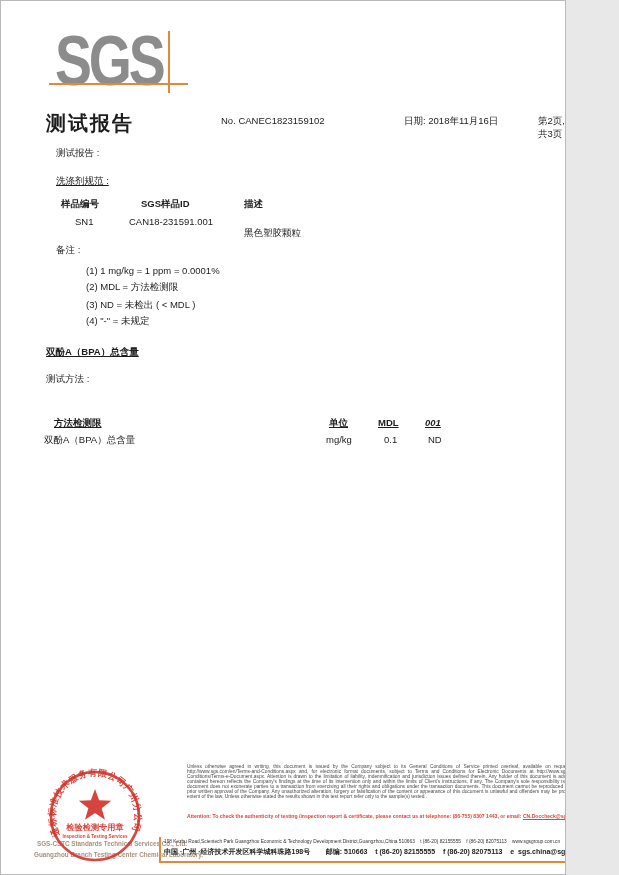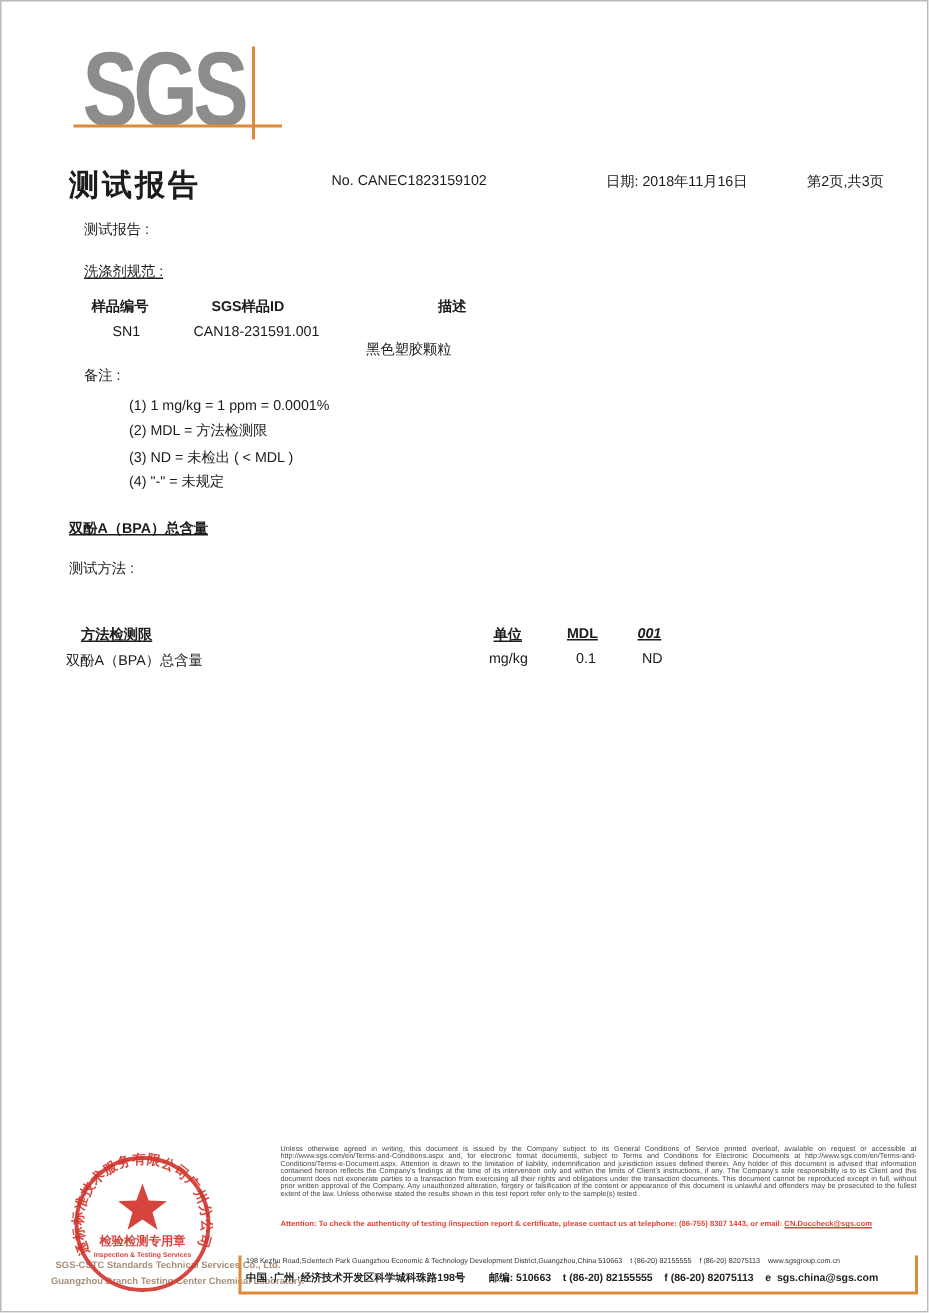--- a/index.html
+++ b/index.html
@@ -1,17 +1,17 @@
 <!DOCTYPE html>
 <html><head>
 <meta charset="utf-8">
 <style>
   html,body{margin:0;padding:0;background:#e8e8e8;}
   .page{
-    position:relative;width:619px;height:875px;background:#ffffff;
+    position:relative;width:566px;height:875px;background:#ffffff;
     border:1px solid #b9b9b9;box-sizing:border-box;overflow:hidden;
     font-family:"Liberation Sans","DejaVu Sans",sans-serif;color:#1c1c1c;
   }
   .abs{position:absolute;}
   
   .logo-text{left:54px;top:24px;font-size:71px;line-height:71px;font-weight:bold;
     color:#8c8c8c;letter-spacing:-4px;transform:scaleX(0.78);transform-origin:left top;}
   .logo-hline{left:48px;top:82px;width:139px;height:2px;background:#dd8a3d;}
   .logo-vline{left:167px;top:30px;width:2px;height:62px;background:#dd8a3d;}
   
@@ -50,21 +50,21 @@
   <div class="abs doc-title">测试报告</div>
   <div class="abs hmeta" style="left:220px;">No. CANEC1823159102</div>
   <div class="abs hmeta" style="left:403px;">日期: 2018年11月16日</div>
   <div class="abs hmeta" style="left:537px;">第2页,共3页</div>
 
   <div class="abs t" style="left:55px;top:146px;">测试报告 :</div>
   <div class="abs t u" style="left:55px;top:174px;">洗涤剂规范 :</div>
 
   <div class="abs t b" style="left:60px;top:197px;">样品编号</div>
   <div class="abs t b" style="left:140px;top:197px;">SGS样品ID</div>
-  <div class="abs t b" style="left:243px;top:197px;margin-left:48px;">描述</div>
+  <div class="abs t b" style="left:243px;top:197px;">描述</div>
   <div class="abs t" style="left:74px;top:215px;">SN1</div>
   <div class="abs t" style="left:128px;top:215px;">CAN18-231591.001</div>
   <div class="abs t" style="left:243px;top:226px;">黑色塑胶颗粒</div>
 
   <div class="abs t" style="left:55px;top:243px;">备注 :</div>
   <div class="abs t" style="left:85px;top:264px;">(1) 1 mg/kg = 1 ppm = 0.0001%</div>
   <div class="abs t" style="left:85px;top:280px;">(2) MDL = 方法检测限</div>
   <div class="abs t" style="left:85px;top:298px;">(3) ND = 未检出 ( &lt; MDL )</div>
   <div class="abs t" style="left:85px;top:314px;">(4) "-" = 未规定</div>
 

